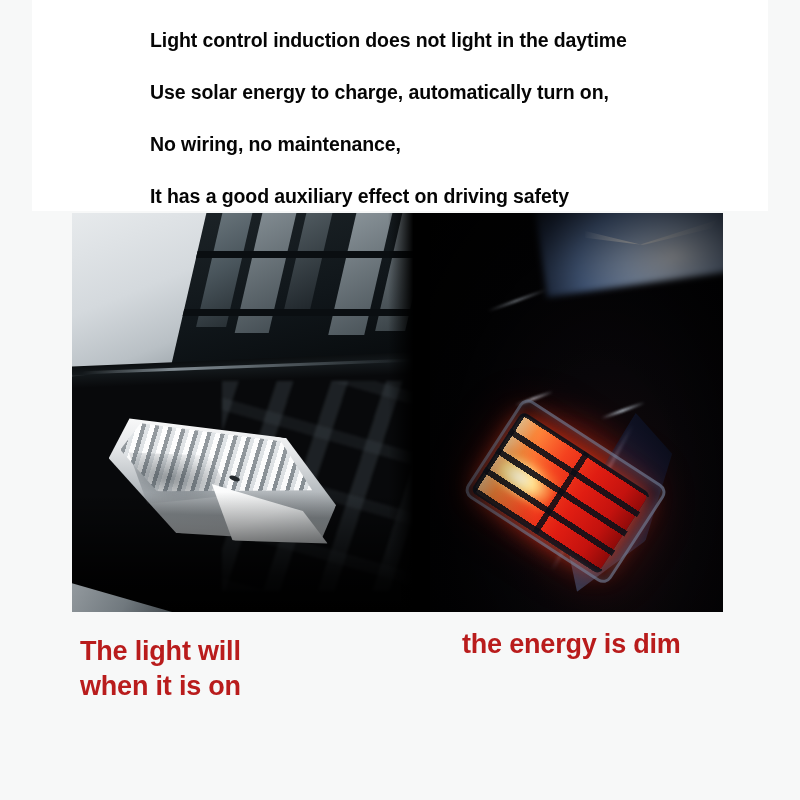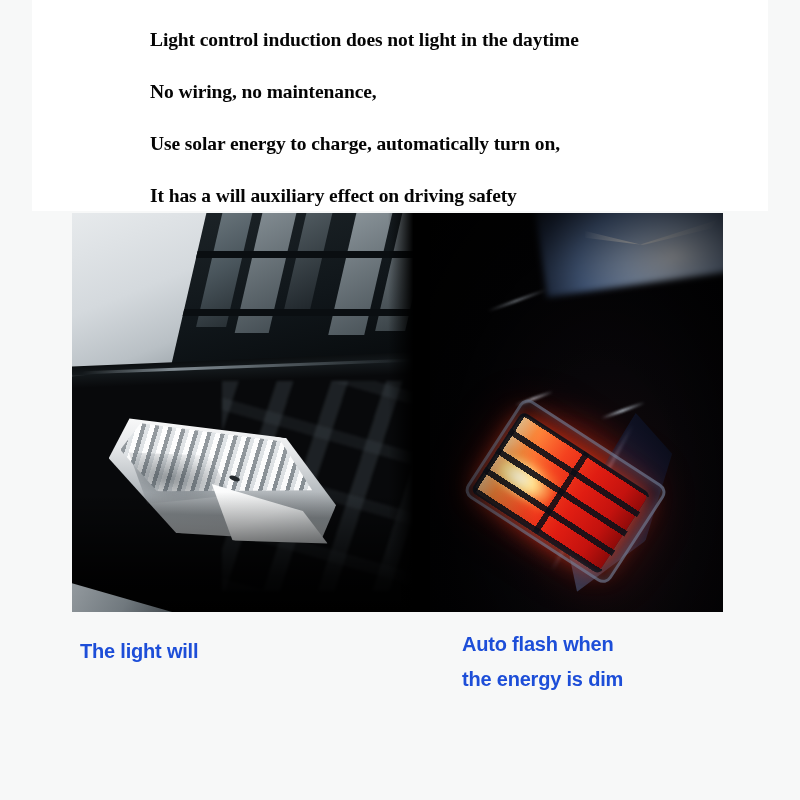--- a/index.html
+++ b/index.html
@@ -17,21 +17,20 @@
   }
 
   
   .headline-panel {
     position: absolute;
     left: 32px;
     top: 0;
     width: 736px;
     height: 211px;
     background: #ffffff;
-    font-family: Liberation Serif, serif;
   }
   .headline-list {
     position: absolute;
     left: 118px;
     top: 14px;
     width: 600px;
   }
   .headline-line {
     font-size: 19.5px;
     font-weight: bold;
@@ -298,38 +297,38 @@
   .night-vignette {
     position: absolute;
     inset: 0;
     background: radial-gradient(ellipse at 58% 68%, rgba(0,0,0,0) 28%, rgba(0,0,0,.55) 66%, rgba(0,0,0,.9) 100%);
   }
 
   
   .caption {
     position: absolute;
     font-weight: bold;
-    color: #1d4ed8;
-    font-size: 20px;
+    color: #b91c1c;
+    font-size: 27px;
     line-height: 35px;
     letter-spacing: -0.2px;
     white-space: nowrap;
   }
   .caption-left  { left: 80px;  top: 634px; }
   .caption-right { left: 462px; top: 627px; }
 </style>
 </head>
 <body>
 
 <div class="headline-panel">
   <div class="headline-list">
     <div class="headline-line">Light control induction does not light in the daytime</div>
+    <div class="headline-line">Use solar energy to charge, automatically turn on,</div>
     <div class="headline-line">No wiring, no maintenance,</div>
-    <div class="headline-line">Use solar energy to charge, automatically turn on,</div>
-    <div class="headline-line">It has a will auxiliary effect on driving safety</div>
+    <div class="headline-line">It has a good auxiliary effect on driving safety</div>
   </div>
 </div>
 
 <div class="photo-strip">
 
   <div class="photo photo-day">
     <div class="day-sky-wedge"></div>
     <div class="day-glass">
       <div class="pane p1"></div>
       <div class="pane p2"></div>
@@ -374,18 +373,18 @@
       <div class="glow-ribs"></div>
       <div class="glow-frame"></div>
     </div>
 
     <div class="night-vignette"></div>
   </div>
 </div>
 
 <div class="caption caption-left">
   <div>The light will</div>
+  <div>when it is on</div>
 </div>
 
 <div class="caption caption-right">
-  <div>Auto flash when</div>
   <div>the energy is dim</div>
 </div>
 
 </body></html>

